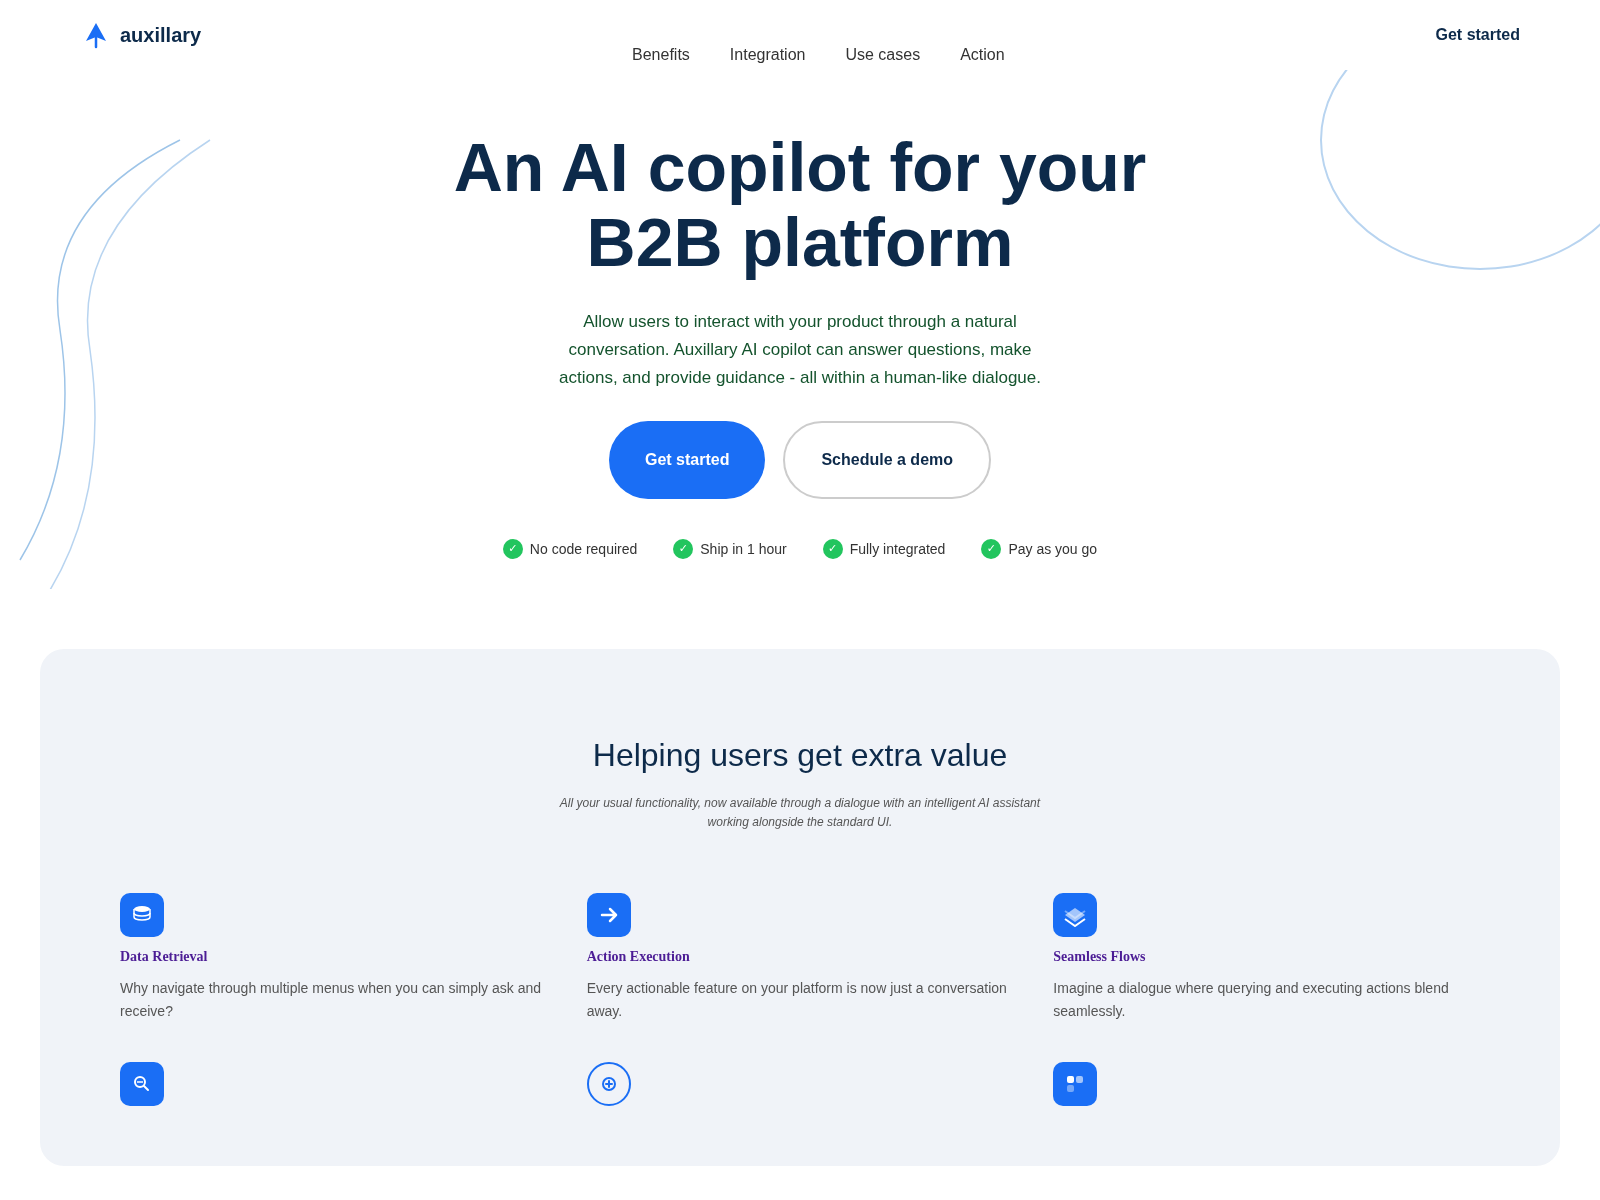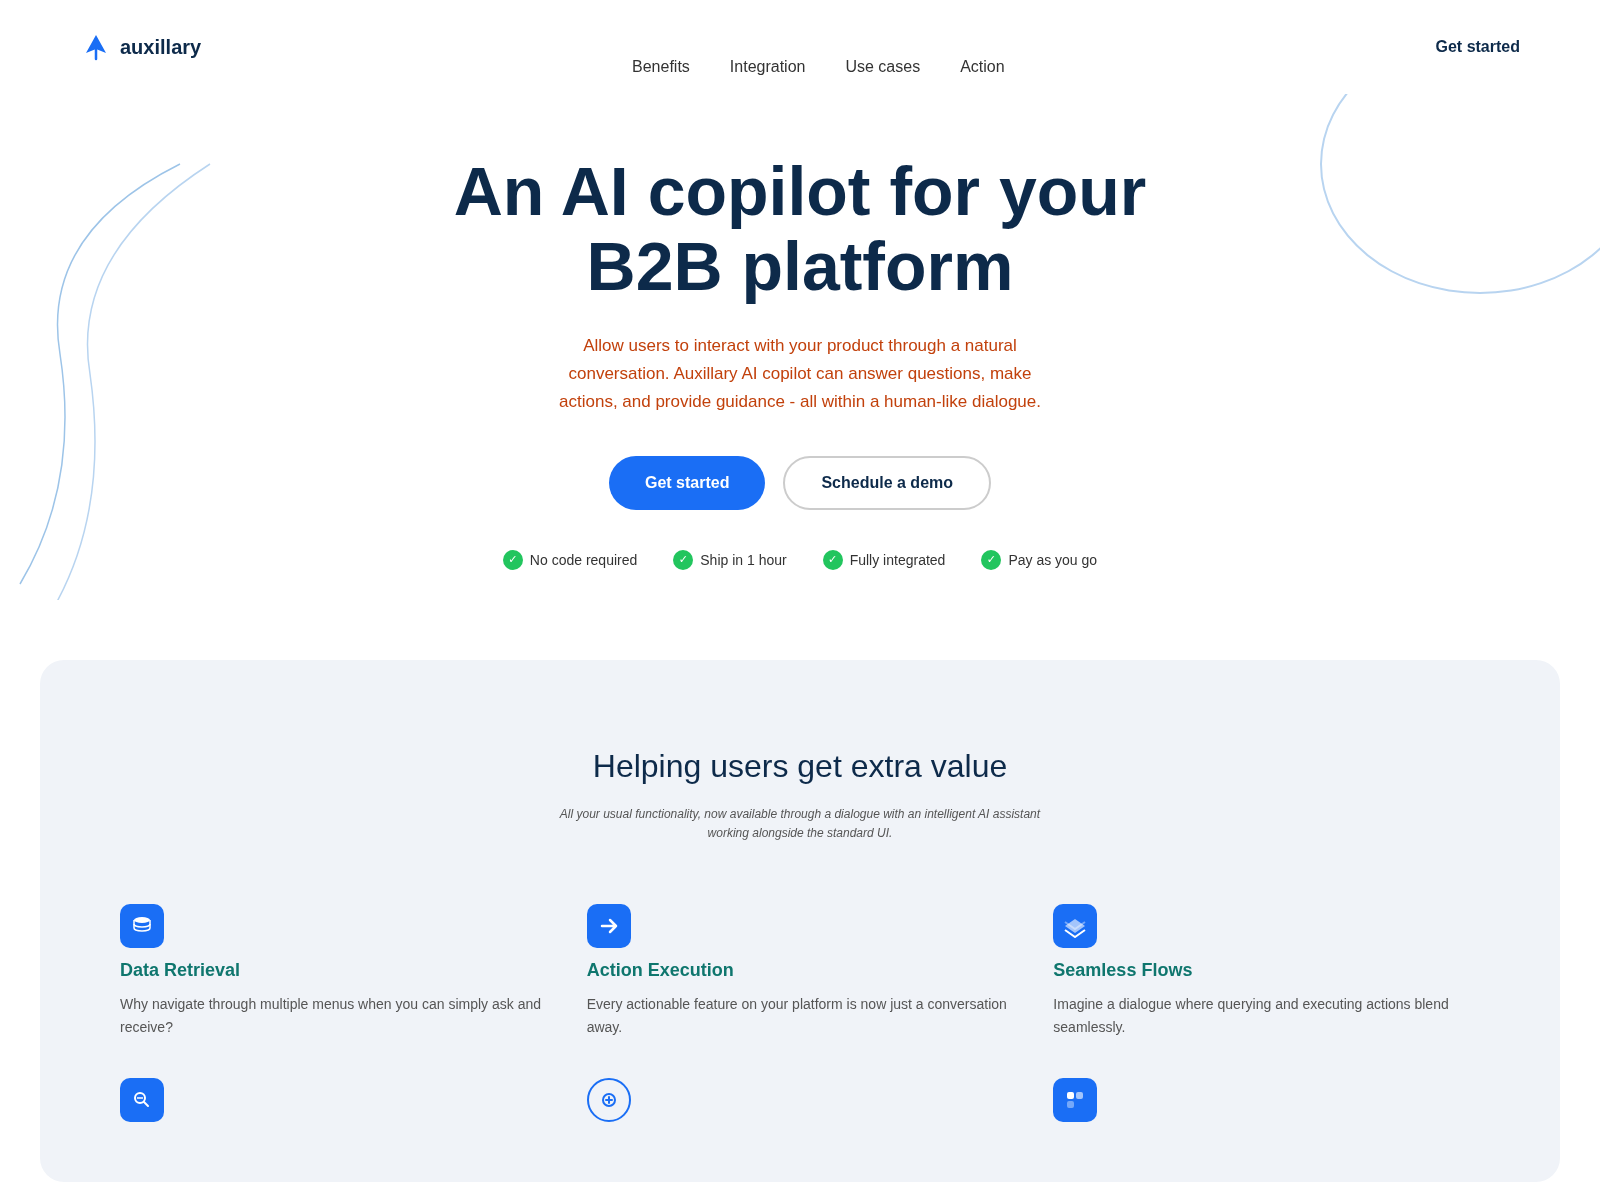--- a/index.html
+++ b/index.html
@@ -8,21 +8,21 @@
       background: #fff;
       color: #0d2a4a;
       overflow-x: hidden;
     }
 
     
     nav {
       display: flex;
       align-items: center;
       justify-content: space-between;
-      padding: 18px 80px;
+      padding: 6px 80px;
       position: relative;
       z-index: 10;
     }
     .logo {
       display: flex;
       align-items: center;
       gap: 8px;
       font-size: 20px;
       font-weight: 700;
       color: #0d2a4a;
@@ -85,23 +85,23 @@
     .hero h1 {
       font-size: 68px;
       font-weight: 800;
       line-height: 1.1;
       color: #0d2a4a;
       max-width: 700px;
       margin: 0 auto 28px;
     }
     .hero p {
       font-size: 17px;
-      color: #c2410c;
+      color: #14532d;
       max-width: 520px;
-      margin: 0 auto 40px;
+      margin: 0 auto 29px;
       line-height: 1.65;
     }
     .hero-buttons {
       display: flex;
       justify-content: center;
       gap: 18px;
       margin-bottom: 40px;
     }
     .btn-primary {
       background: #1a6ef5;
@@ -111,21 +111,21 @@
       padding: 16px 36px;
       font-size: 16px;
       font-weight: 600;
       cursor: pointer;
     }
     .btn-outline {
       background: transparent;
       color: #0d2a4a;
       border: 2px solid #ccc;
       border-radius: 50px;
-      padding: 16px 36px;
+      padding: 28px 36px;
       font-size: 16px;
       font-weight: 600;
       cursor: pointer;
     }
     .hero-badges {
       display: flex;
       justify-content: center;
       gap: 36px;
       flex-wrap: wrap;
       margin-top: 8px;
@@ -193,23 +193,24 @@
       display: flex;
       align-items: center;
       justify-content: center;
       color: #fff;
       font-size: 20px;
     }
     .feature-icon.stack { background: #1a6ef5; }
     .feature-icon.arrow { background: #1a6ef5; }
     .feature-icon.layers { background: #1a6ef5; }
     .feature-item h3 {
-      font-size: 18px;
+      font-size: 14px;
       font-weight: 700;
-      color: #0f766e;
+      color: #4c1d95;
+      font-family: Liberation Serif, serif;
     }
     .feature-item p {
       font-size: 14px;
       color: #555;
       line-height: 1.6;
     }
 
     
     .features-grid-bottom {
       display: grid;

